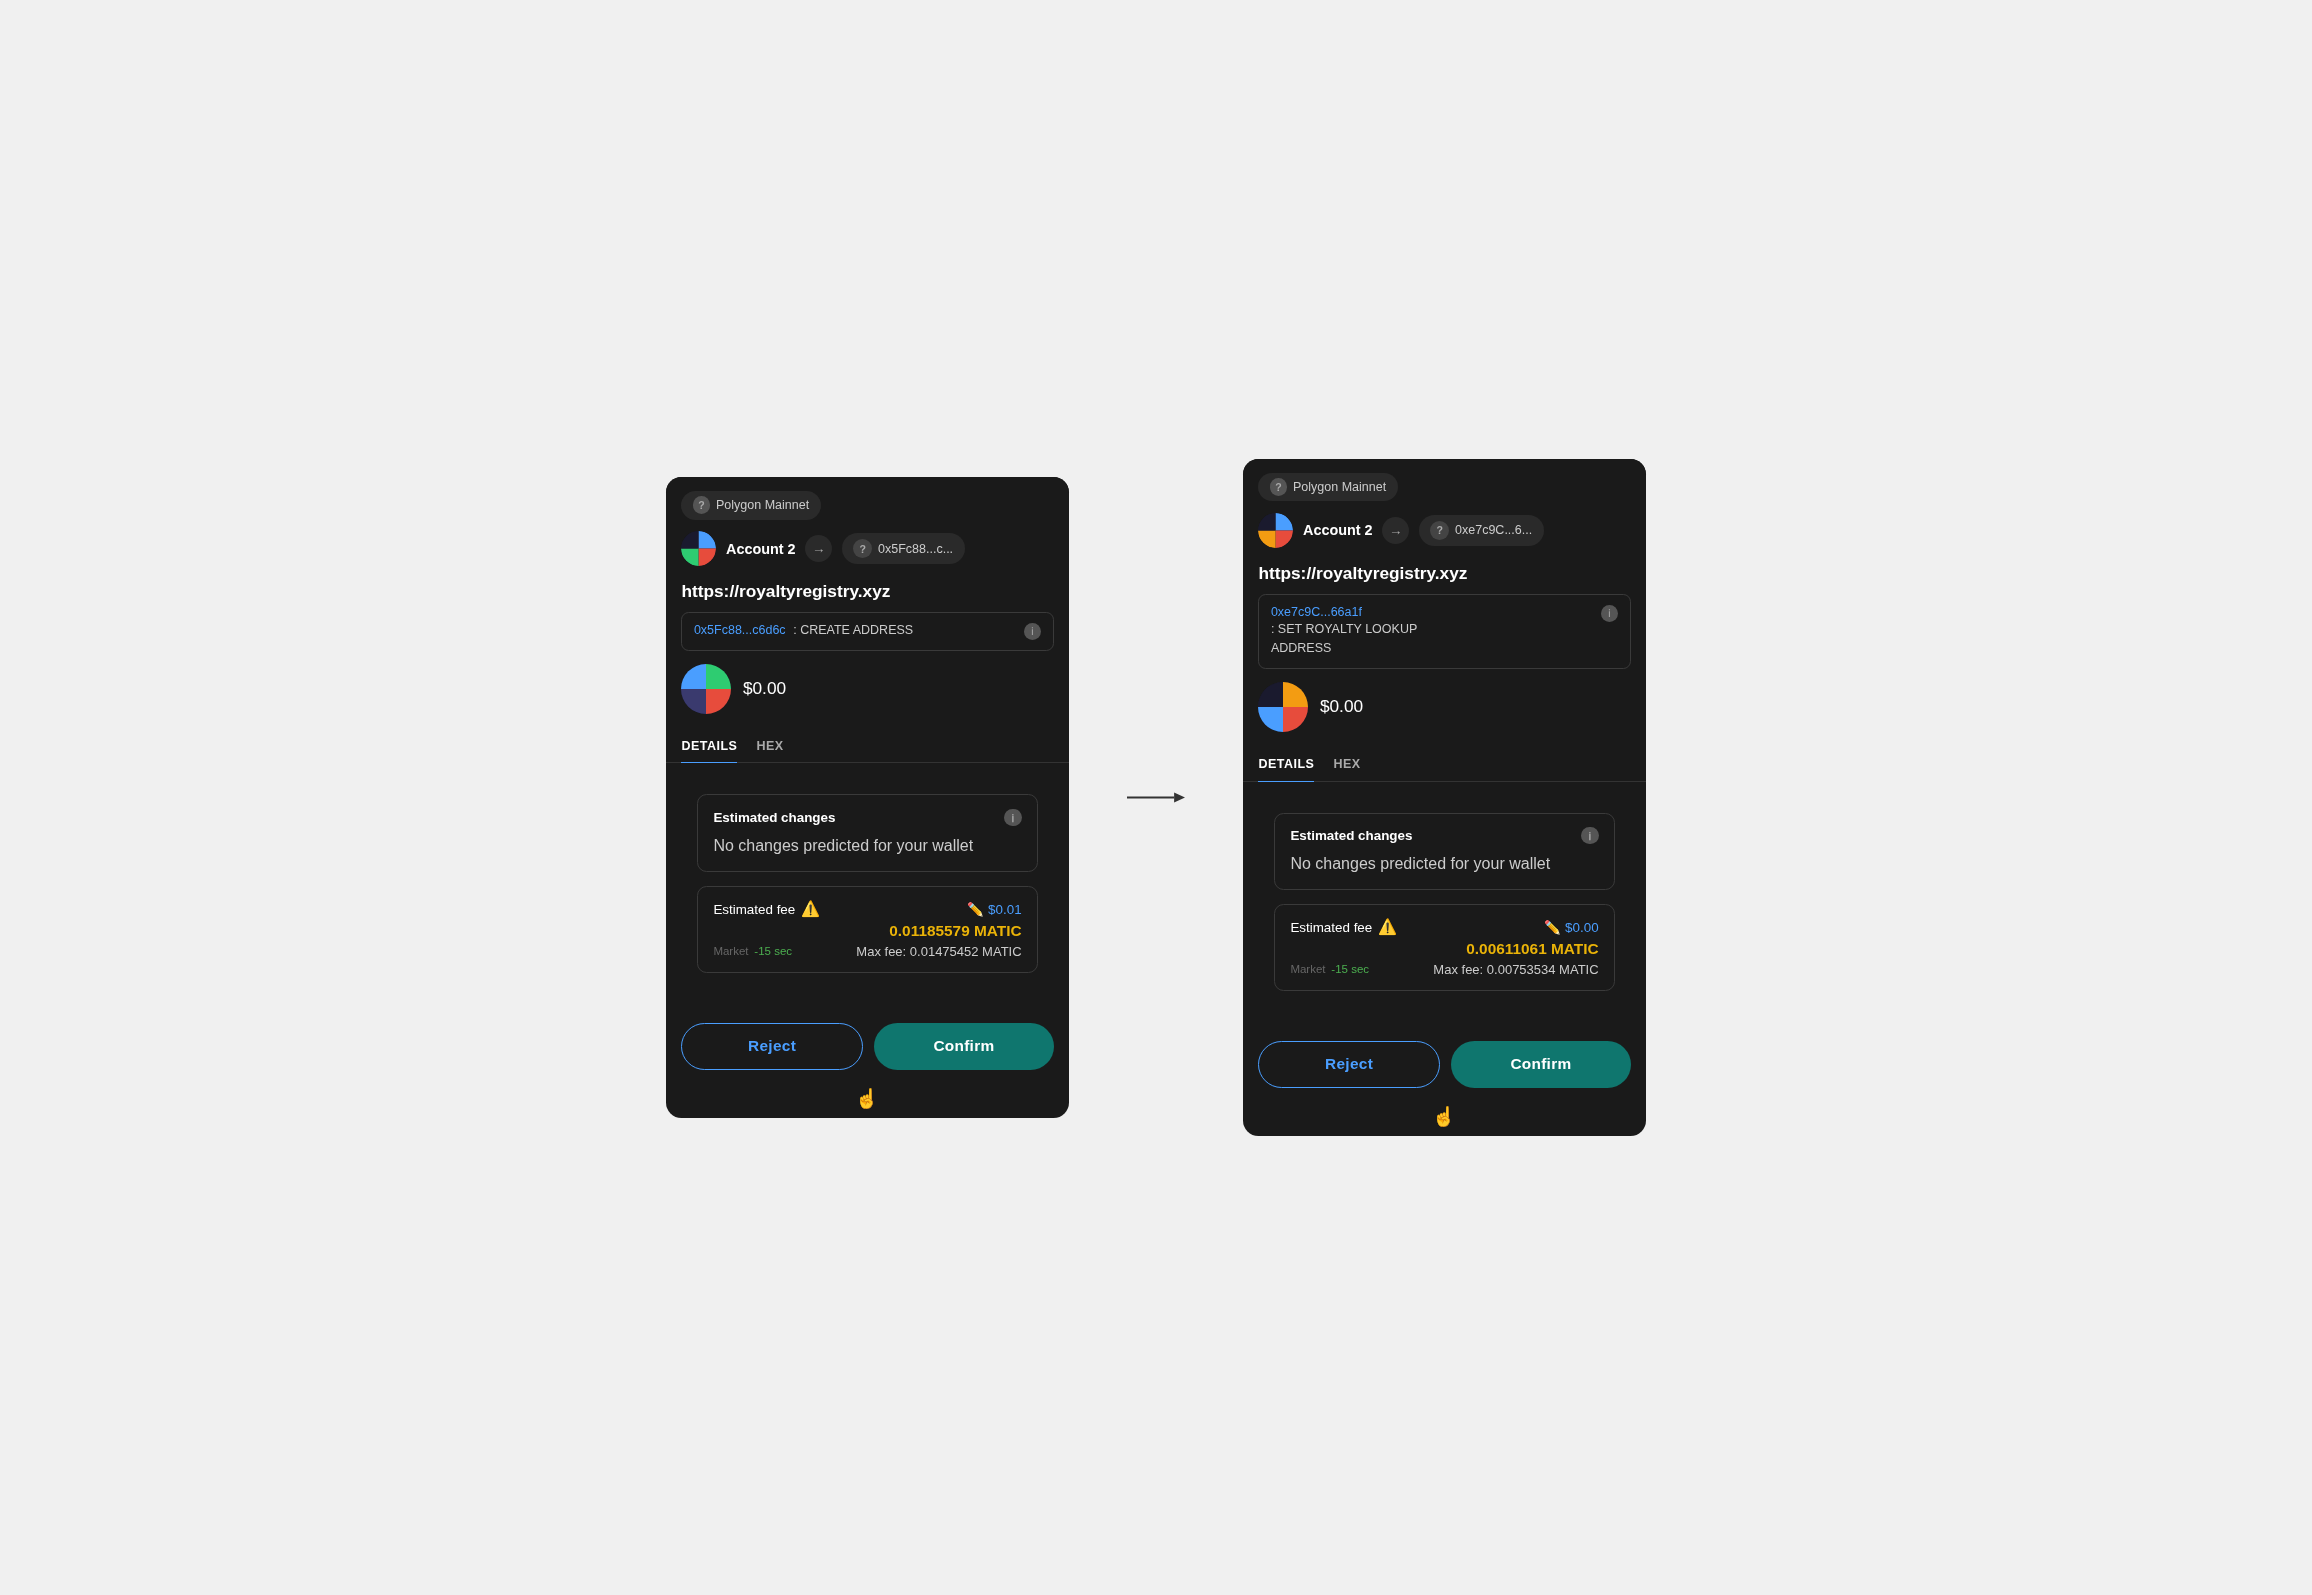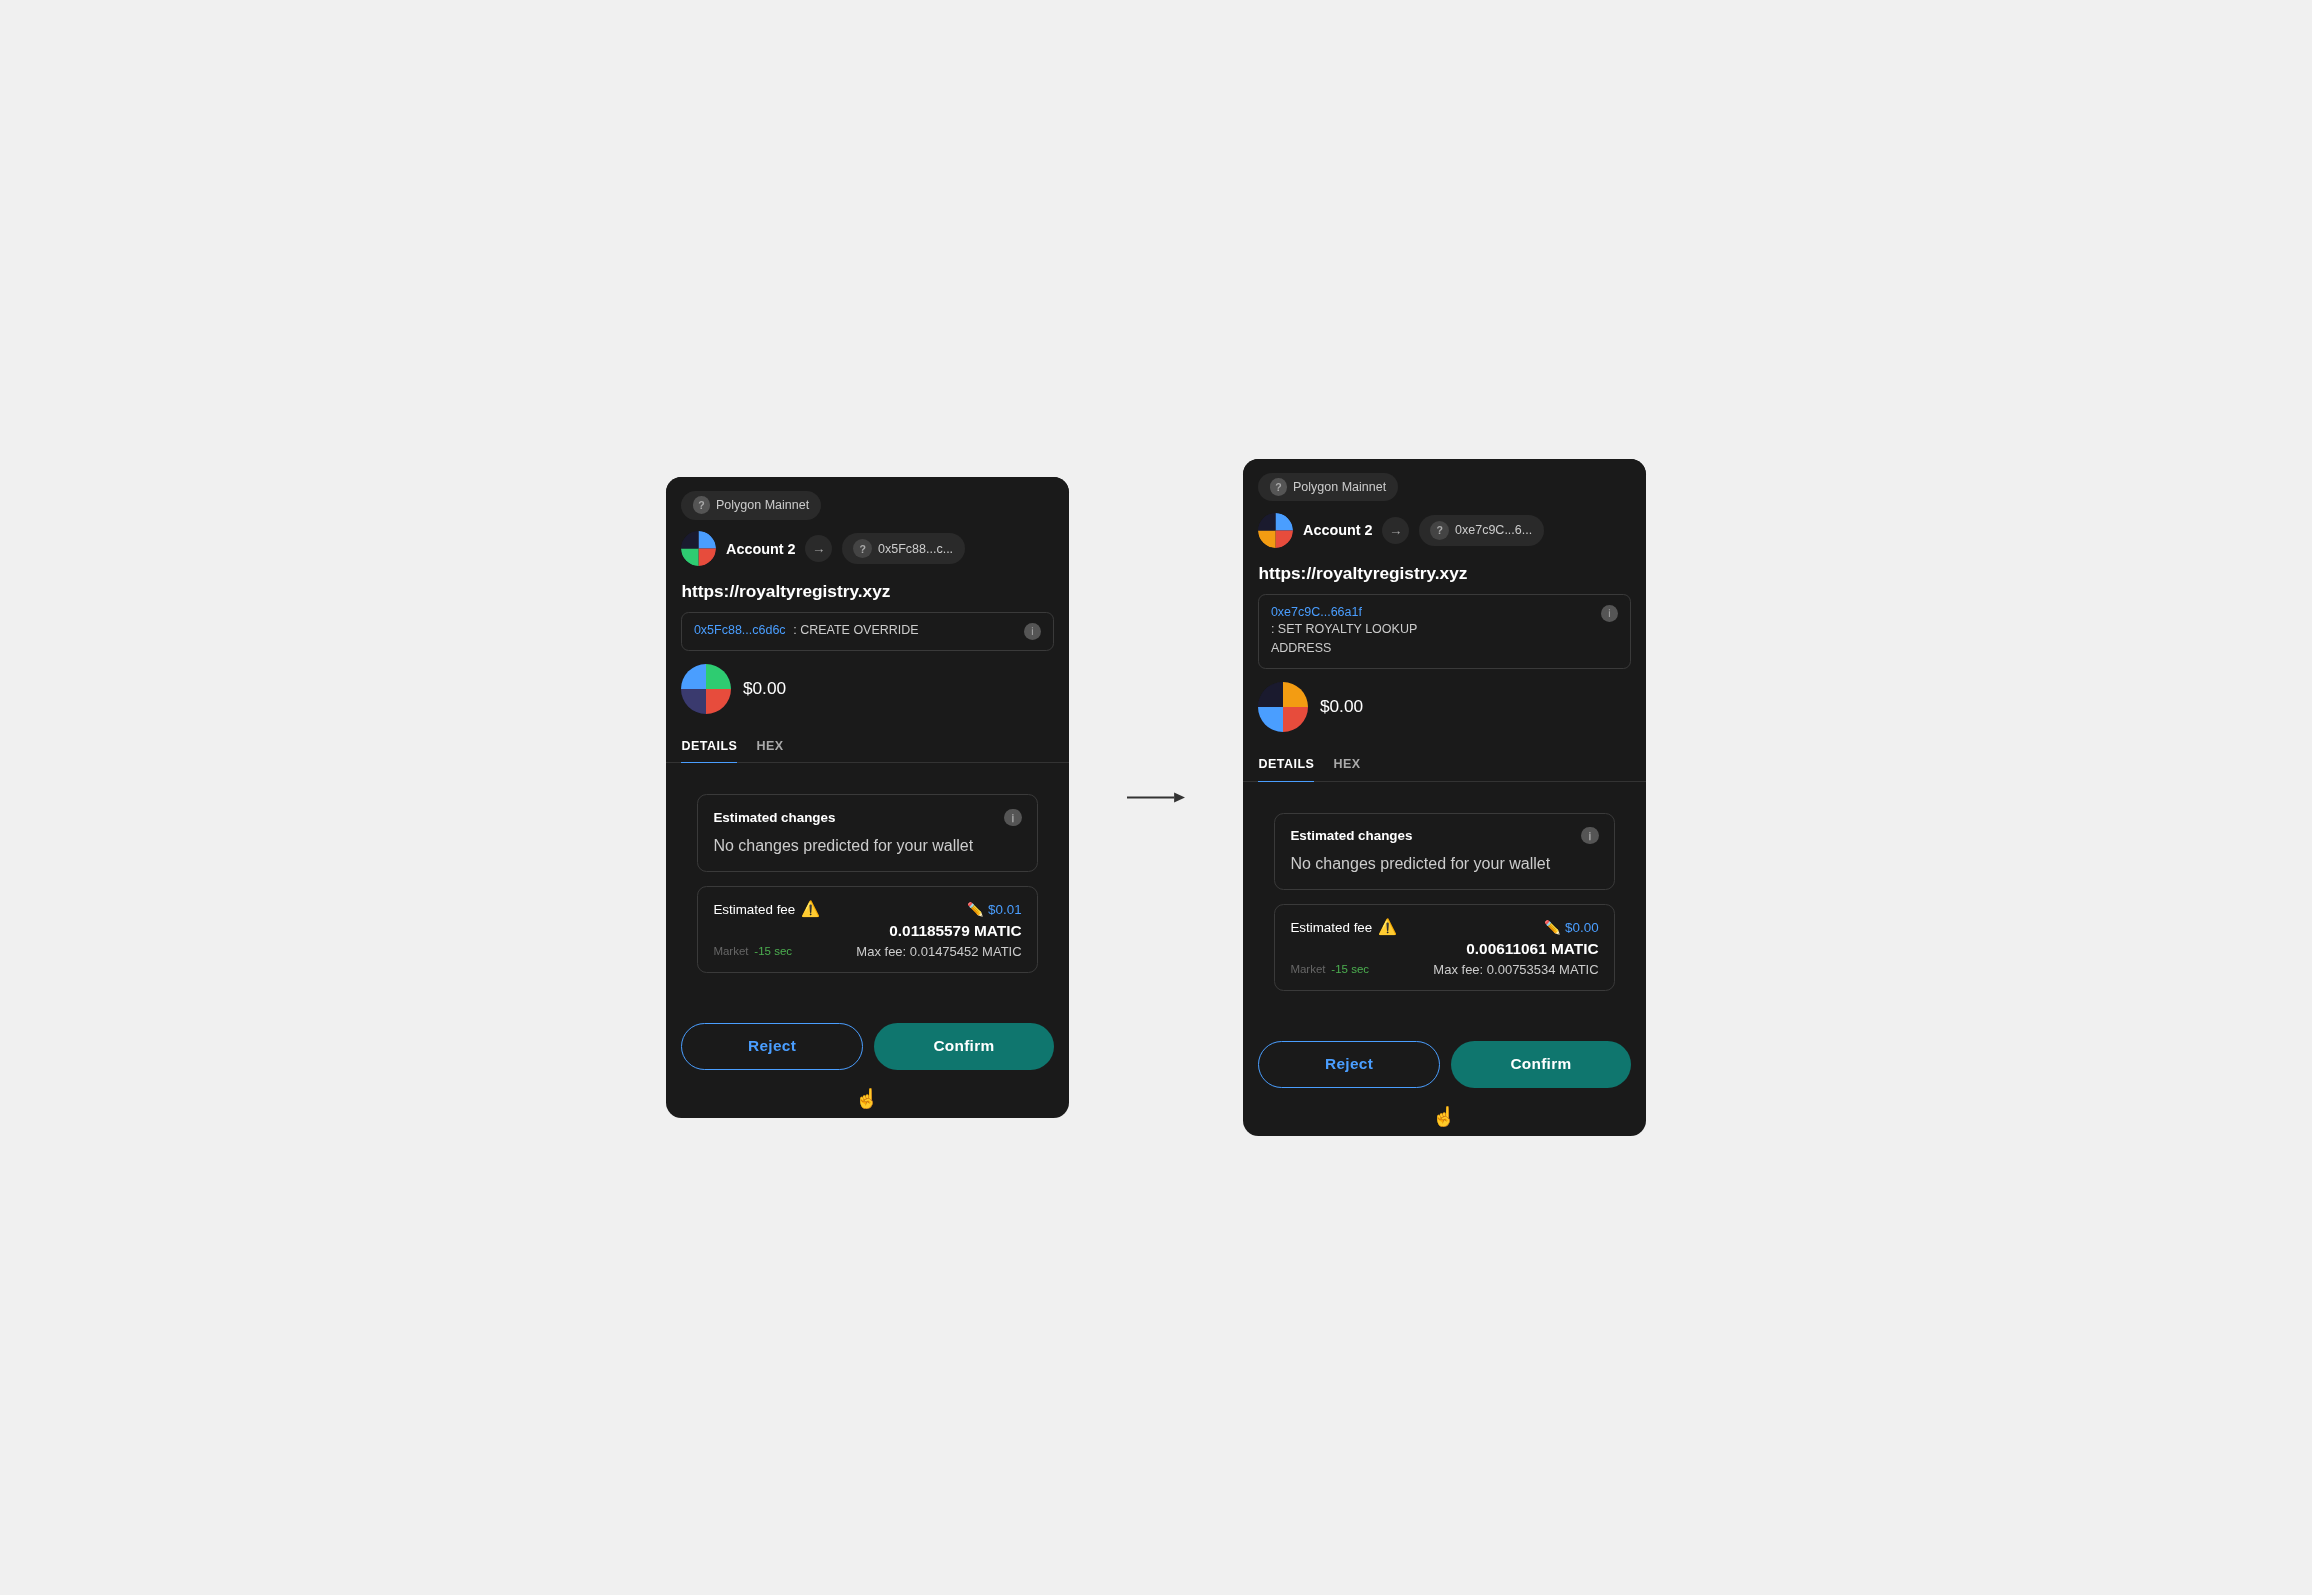--- a/index.html
+++ b/index.html
@@ -232,21 +232,21 @@
       font-size: 13.4px;
       color: #4a9eff;
     }
     .edit-icon {
       font-size: 13.4px;
     }
     .fee-matic {
       text-align: right;
       font-size: 15.4px;
       font-weight: 700;
-      color: #ffffff;
+      color: #eab308;
     }
     .fee-bottom {
       display: flex;
       justify-content: space-between;
       align-items: center;
       margin-top: 3.8px;
     }
     .fee-market {
       display: flex;
       align-items: center;
@@ -355,21 +355,21 @@
         </div>
       </div>
     </div>
 
     <div class="site-url">https://royaltyregistry.xyz</div>
 
     <div class="contract-badge">
       <div class="contract-content">
         <div class="contract-line">
           <span class="contract-address">0x5Fc88...c6d6c</span>
-          <span class="contract-method">: CREATE OVERRIDE</span>
+          <span class="contract-method">: CREATE ADDRESS</span>
         </div>
       </div>
       <div class="info-icon">ℹ</div>
     </div>
 
     <div class="balance-section">
       <svg class="balance-pie" viewBox="0 0 52 52">
         <circle cx="26" cy="26" r="26" fill="#1a1a2e"></circle>
         <path d="M26,26 L26,0 A26,26 0 0,1 52,26 Z" fill="#2ecc71"></path>
         <path d="M26,26 L52,26 A26,26 0 0,1 26,52 Z" fill="#e74c3c"></path>

